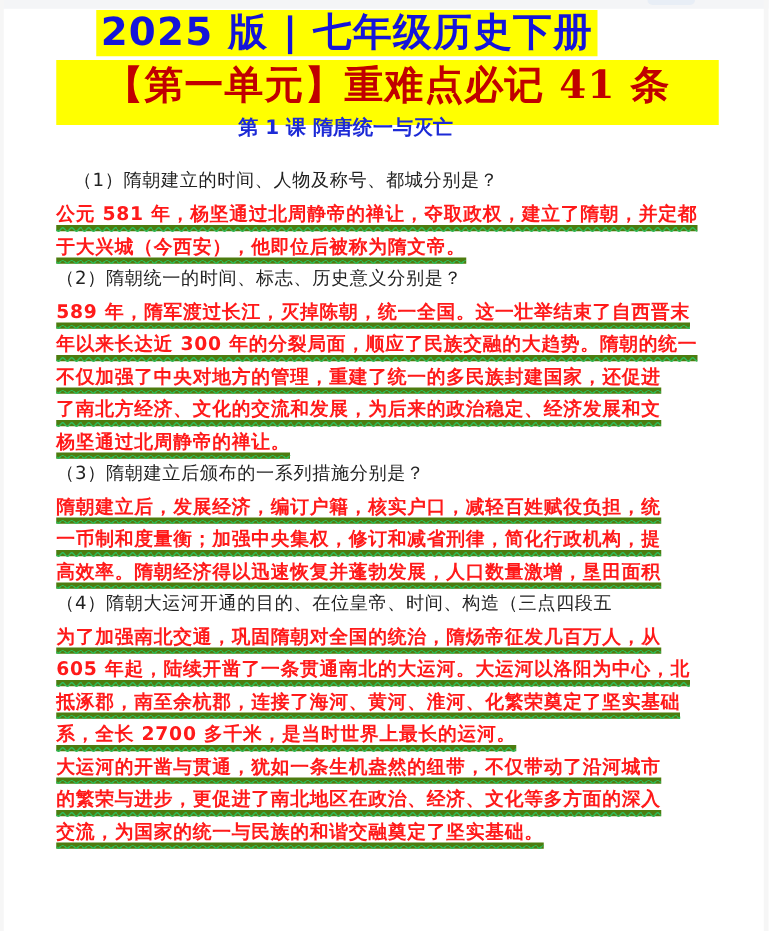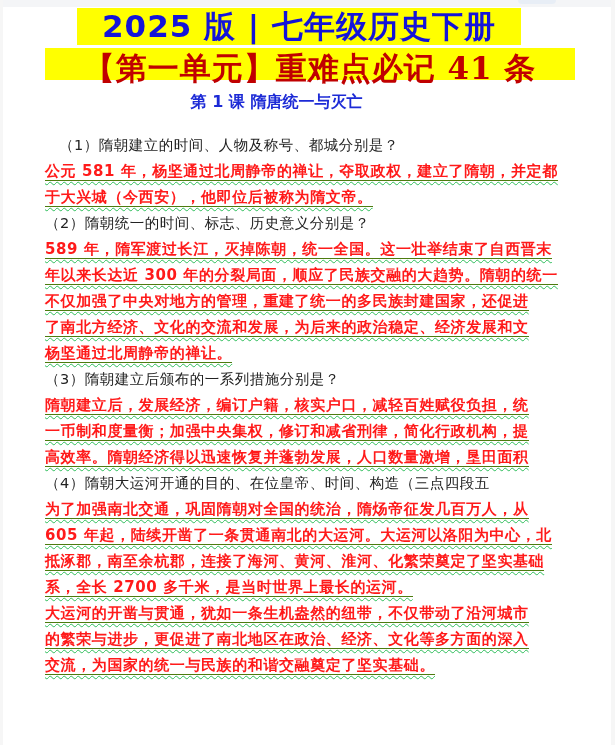--- a/index.html
+++ b/index.html
@@ -17,28 +17,28 @@
     position: absolute; left: 518px; top: 0; width: 38px; height: 4px;
     background: #e8eef6; border-radius: 0 0 4px 4px;
   }
   .rightedge {
     position: absolute; right: 0; top: 0; width: 4px; height: 745px; background: #f6f6f6;
   }
   .leftedge {
     position: absolute; left: 0; top: 0; width: 3px; height: 745px; background: #f6f6f6;
   }
   .title1 {
-    position: absolute; left: 77px; top: 8px; width: 444px; height: 37px;
+    position: absolute; left: 77px; top: 8px; width: 401px; height: 37px;
     background: #ffff00; color: #1414d9;
     font-family: "DejaVu Sans", sans-serif; font-weight: bold;
     font-size: 31px; line-height: 37px; text-align: center; letter-spacing: 1px;
     white-space: nowrap;
   }
   .title2 {
-    position: absolute; left: 45px; top: 48px; width: 530px; height: 32px;
+    position: absolute; left: 45px; top: 48px; width: 530px; height: 52px;
     background: #ffff00; color: #c00000;
     font-family: "DejaVu Serif", serif; font-weight: bold;
     font-size: 31px; line-height: 40px; text-align: center; letter-spacing: 1px;
     white-space: nowrap;
   }
   .lesson {
     position: absolute; left: 0; top: 91px; width: 553px; text-align: center;
     color: #1c2ad6; font-weight: bold; font-size: 16px; line-height: 22px;
   }
   .content {
@@ -50,21 +50,21 @@
   }
   .q.indent { padding-left: 14px; }
   .a {
     color: #ff1a1a; font-weight: bold; font-size: 15px; line-height: 26px;
     letter-spacing: 0.6px;
   }
   .a span {
     text-decoration: underline wavy #2ebd5a;
     text-decoration-thickness: 1px;
     text-underline-offset: 5px;
-    border-bottom: 1px solid #4d7c0f;
+    border-bottom: 5px solid #4d7c0f;
     padding-bottom: 0;
   }
   .a .ln { display: block; height: 26px; white-space: nowrap; }
 </style>
 </head>
 <body>
 
 <div class="topbar">
   <div class="pill"></div>
 </div>

